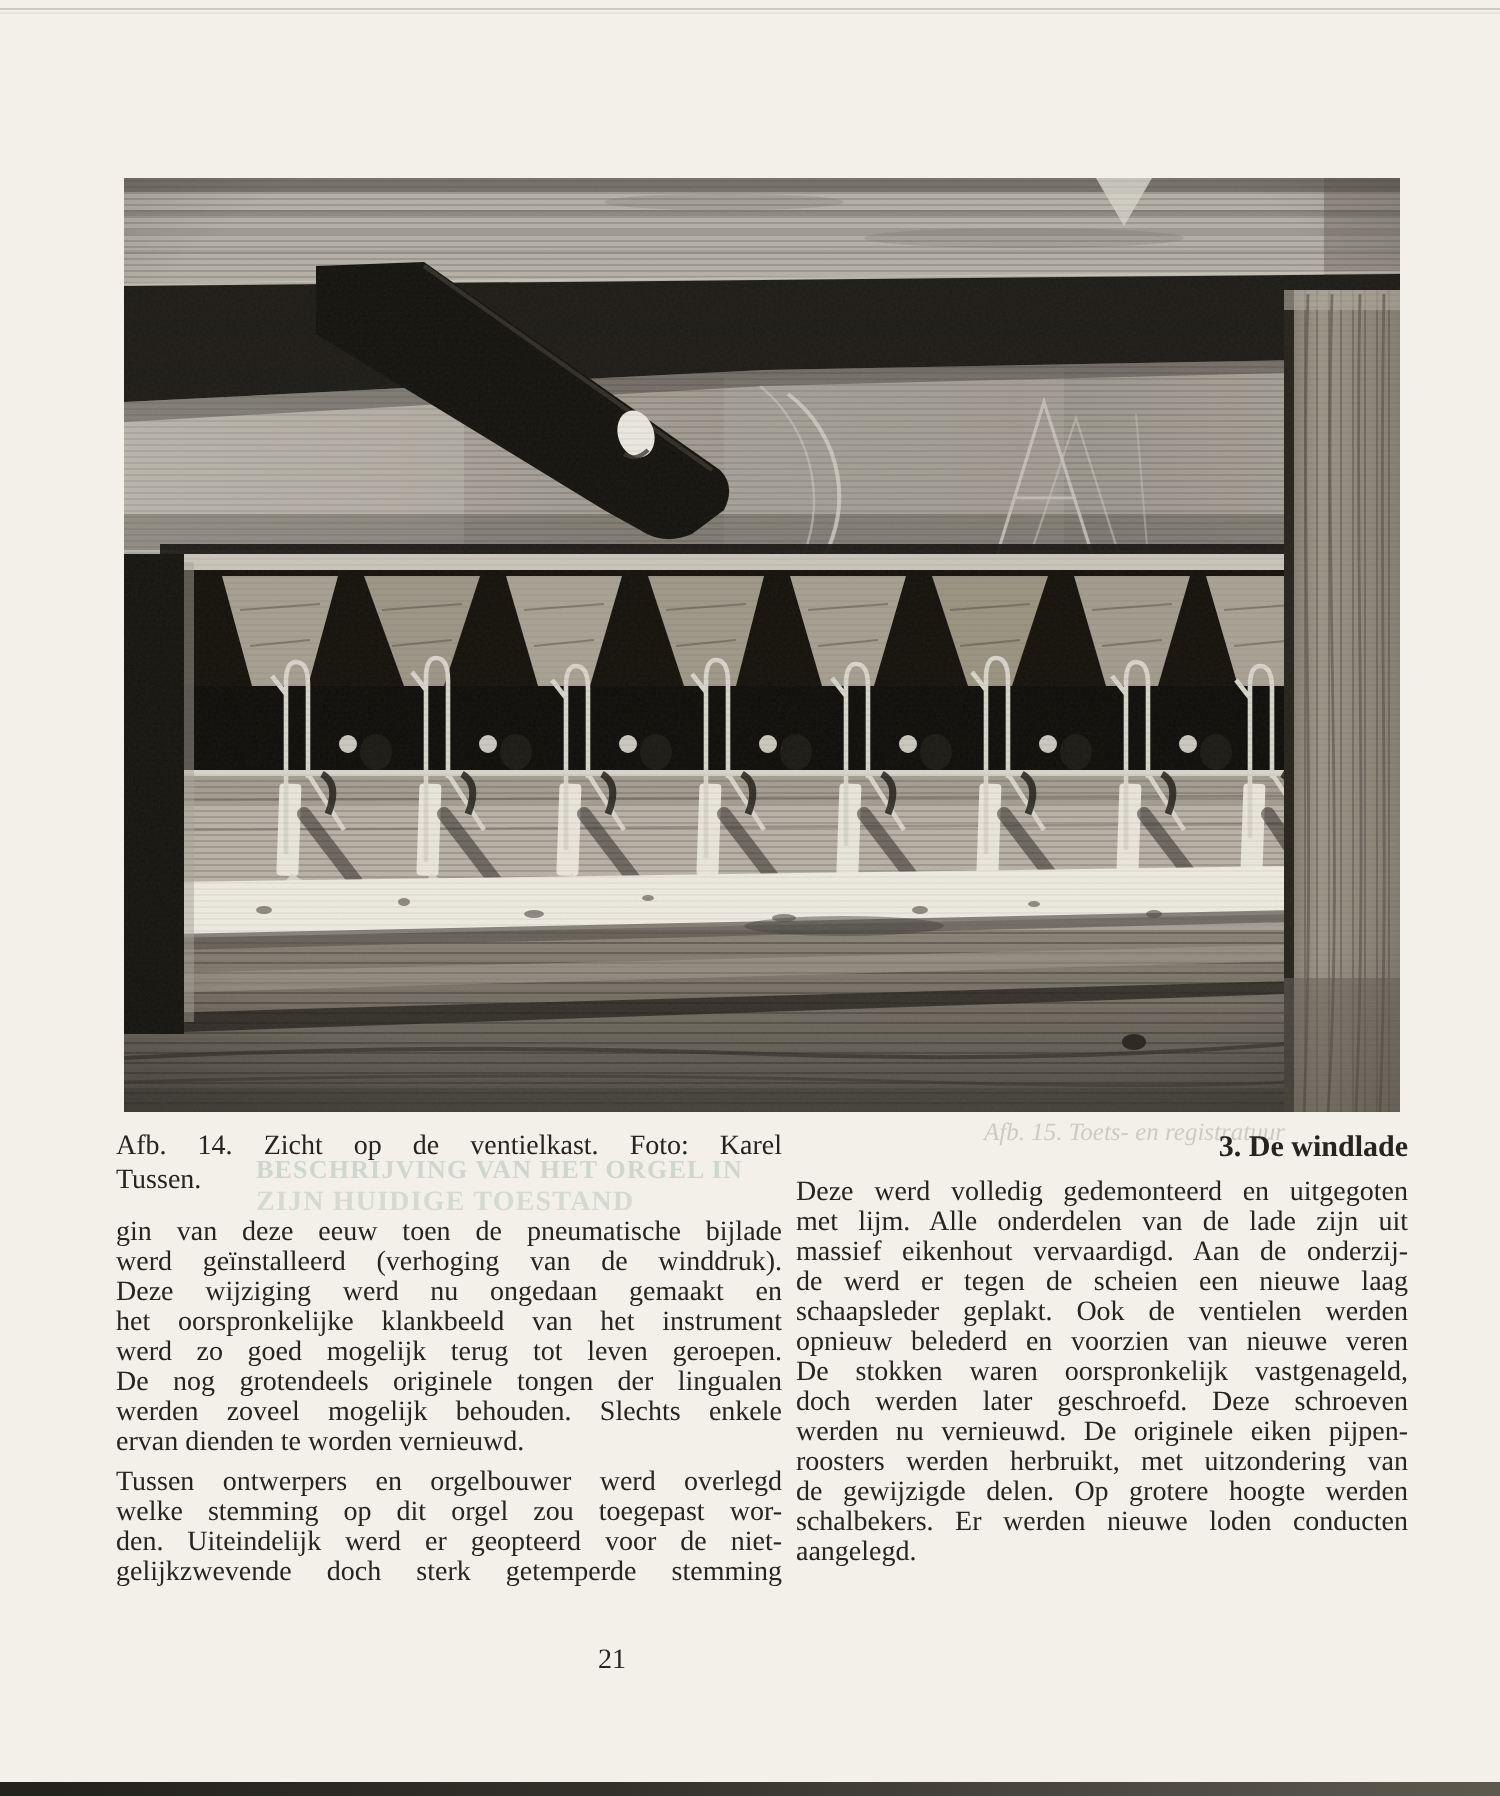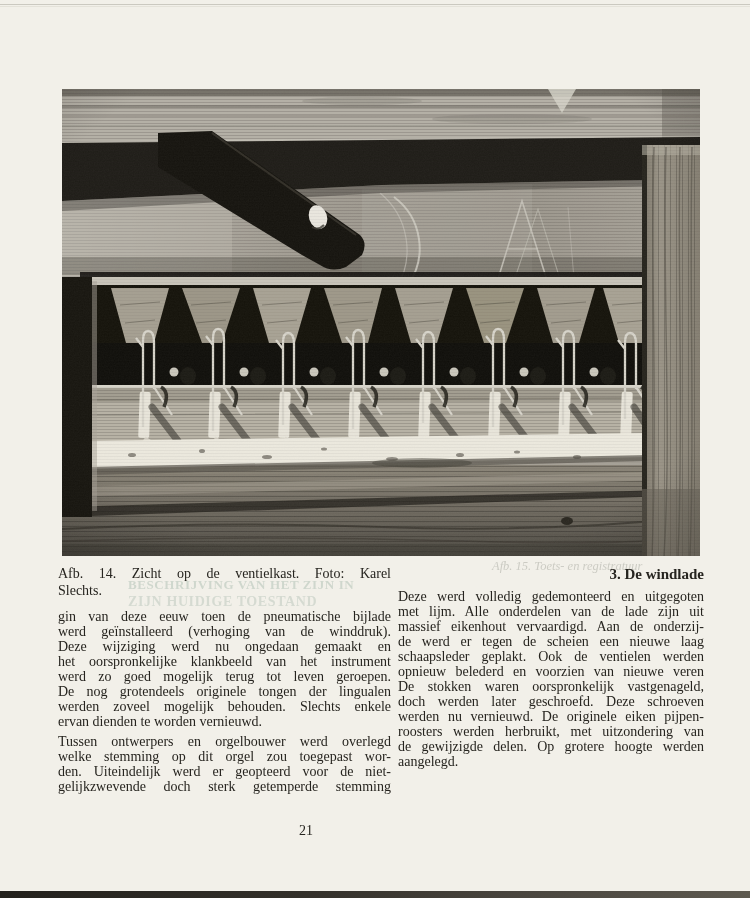--- a/index.html
+++ b/index.html
@@ -290,27 +290,27 @@
     <rect x="580" y="400" width="58" height="67" fill="#6a6559" opacity="0.55"></rect>
     <path d="M 592,58 C 588,180 596,320 590,467 M 604,58 C 600,200 610,340 602,467 M 618,58 C 615,180 622,330 616,467 M 630,58 C 627,200 633,340 628,467" stroke="#57534a" stroke-width="1.4" fill="none" opacity="0.65"></path>
   </g>
 
   <rect width="638" height="467" fill="url(#hgrain)" opacity="0.35"></rect>
   <rect width="638" height="467" filter="url(#grain)"></rect>
   <rect width="638" height="467" fill="url(#vg)"></rect>
 </svg>
 </div>
 
-<div class="ghost ghost-left1">BESCHRIJVING VAN HET ZIJN IN</div>
+<div class="ghost ghost-left1">BESCHRIJVING VAN HET ORGEL IN</div>
 <div class="ghost ghost-left2">ZIJN HUIDIGE TOESTAND</div>
 <div class="ghost ghost-right1">Afb. 15. Toets- en registratuur</div>
 
 <div class="caption">
   <div class="jline">Afb. 14. Zicht op de ventielkast. Foto: Karel</div>
-  <div class="jline last">Slechts.</div>
+  <div class="jline last">Tussen.</div>
 </div>
 
 <div class="col col-left-p1">
   <div class="jline">gin van deze eeuw toen de pneumatische bijlade</div>
   <div class="jline">werd geïnstalleerd (verhoging van de winddruk).</div>
   <div class="jline">Deze wijziging werd nu ongedaan gemaakt en</div>
   <div class="jline">het oorspronkelijke klankbeeld van het instrument</div>
   <div class="jline">werd zo goed mogelijk terug tot leven geroepen.</div>
   <div class="jline">De nog grotendeels originele tongen der lingualen</div>
   <div class="jline">werden zoveel mogelijk behouden. Slechts enkele</div>
@@ -329,17 +329,18 @@
   <div class="jline">met lijm. Alle onderdelen van de lade zijn uit</div>
   <div class="jline">massief eikenhout vervaardigd. Aan de onderzij-</div>
   <div class="jline">de werd er tegen de scheien een nieuwe laag</div>
   <div class="jline">schaapsleder geplakt. Ook de ventielen werden</div>
   <div class="jline">opnieuw belederd en voorzien van nieuwe veren</div>
   <div class="jline">De stokken waren oorspronkelijk vastgenageld,</div>
   <div class="jline">doch werden later geschroefd. Deze schroeven</div>
   <div class="jline">werden nu vernieuwd. De originele eiken pijpen-</div>
   <div class="jline">roosters werden herbruikt, met uitzondering van</div>
   <div class="jline">de gewijzigde delen. Op grotere hoogte werden</div>
+  <div class="jline">schalbekers. Er werden nieuwe loden conducten</div>
   <div class="jline last">aangelegd.</div>
 </div>
 
 <div class="page-number">21</div>
 <div class="scan-edge-bottom"></div>
 
 </body></html>

